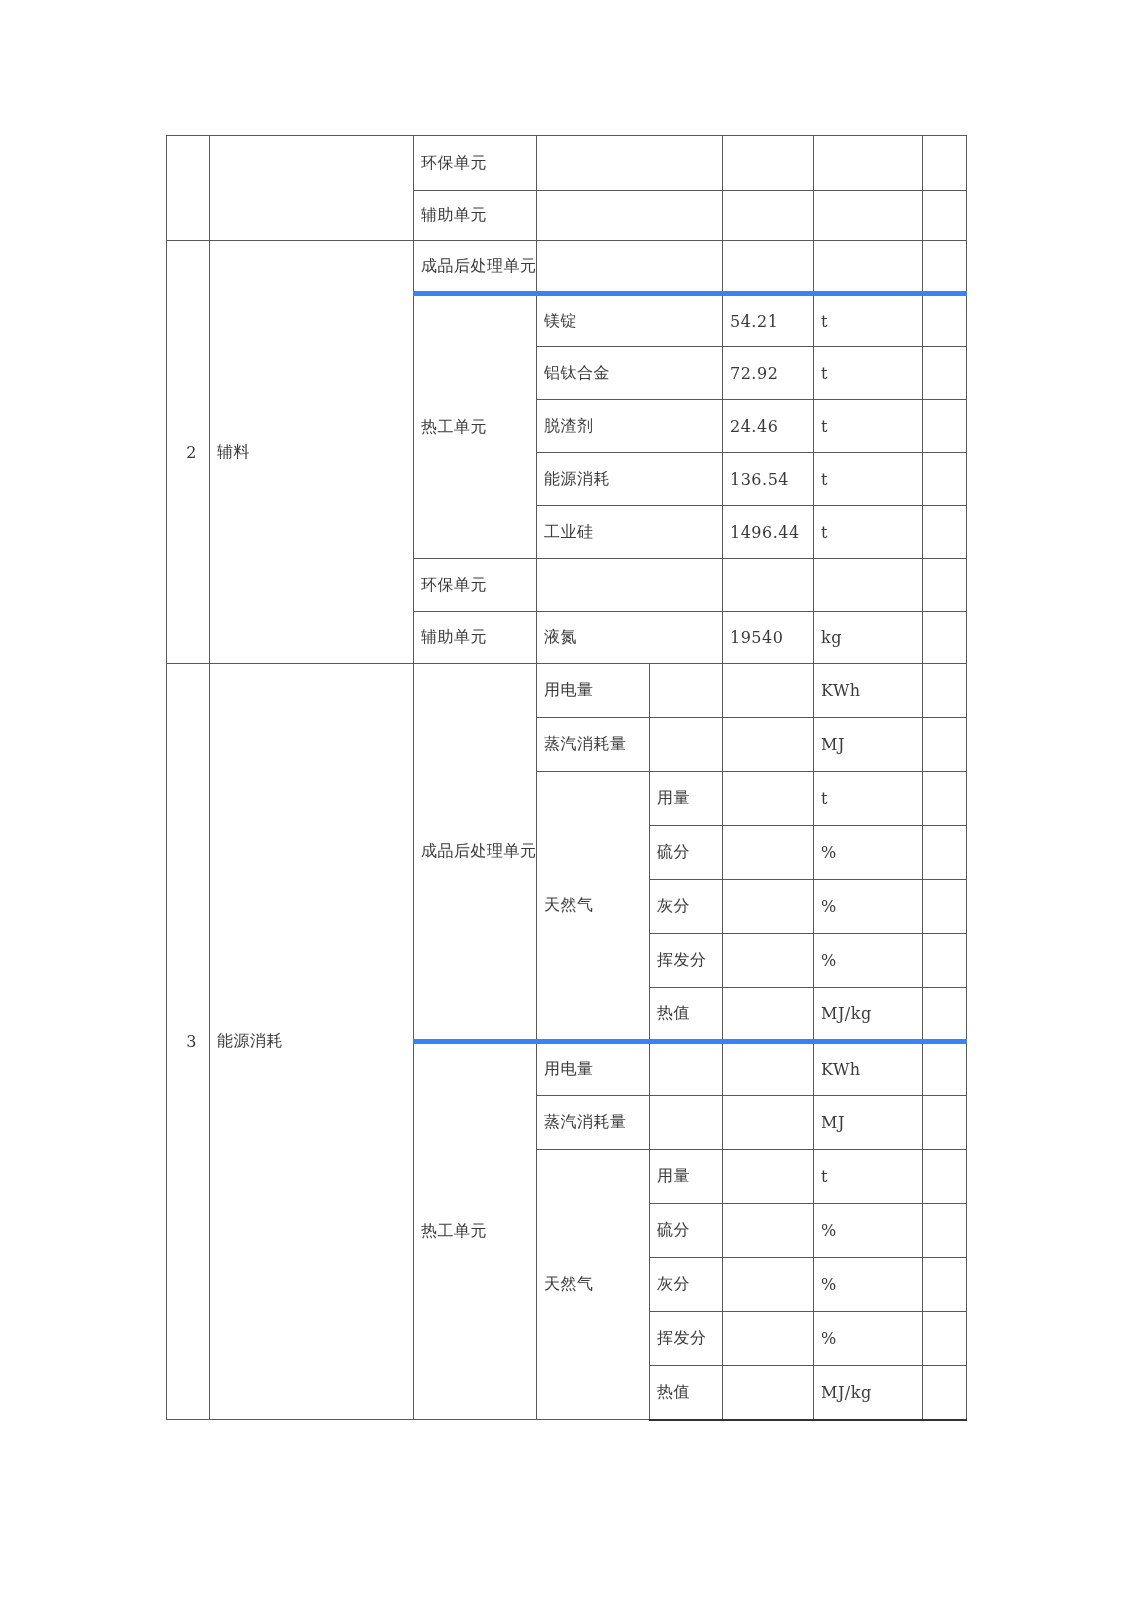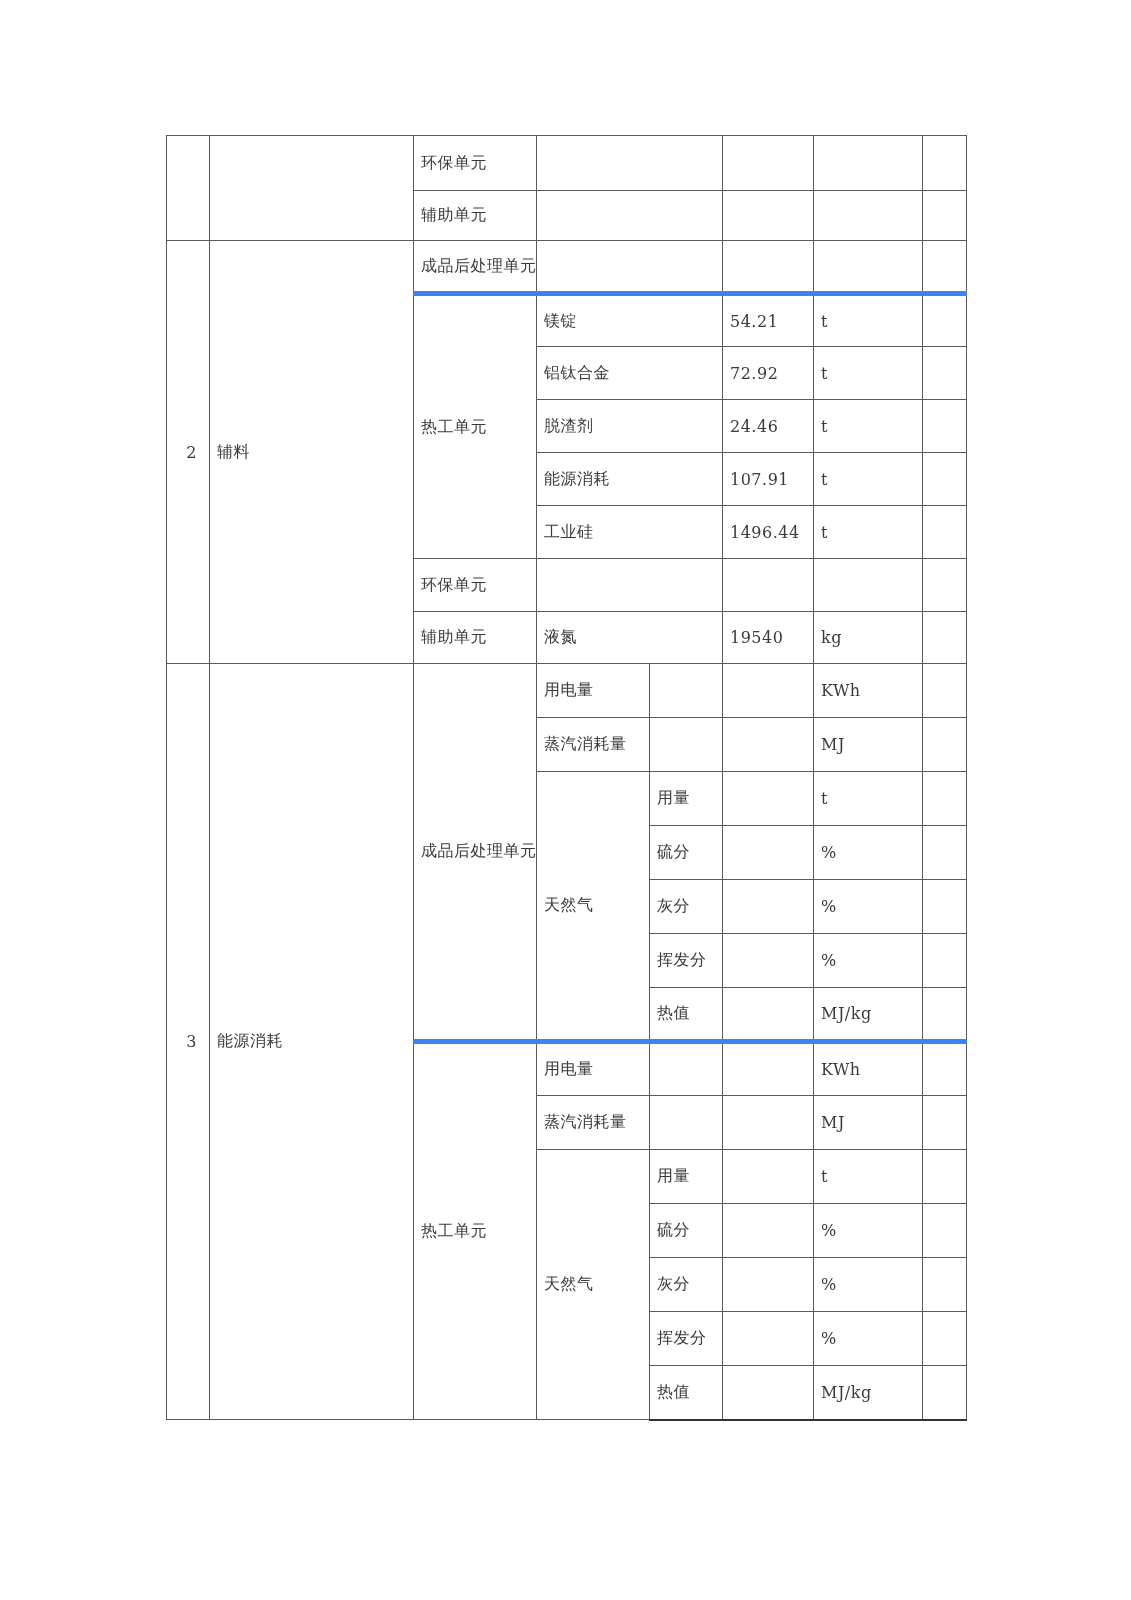--- a/index.html
+++ b/index.html
@@ -94,21 +94,21 @@
       <td></td>
     </tr>
     <tr class="h53">
       <td colspan="2">脱渣剂</td>
       <td>24.46</td>
       <td>t</td>
       <td></td>
     </tr>
     <tr class="h53">
       <td colspan="2">能源消耗</td>
-      <td>107.91</td>
+      <td>136.54</td>
       <td>t</td>
       <td></td>
     </tr>
     <tr class="h53">
       <td colspan="2">工业硅</td>
       <td>1496.44</td>
       <td>t</td>
       <td></td>
     </tr>
     <tr class="h53">

